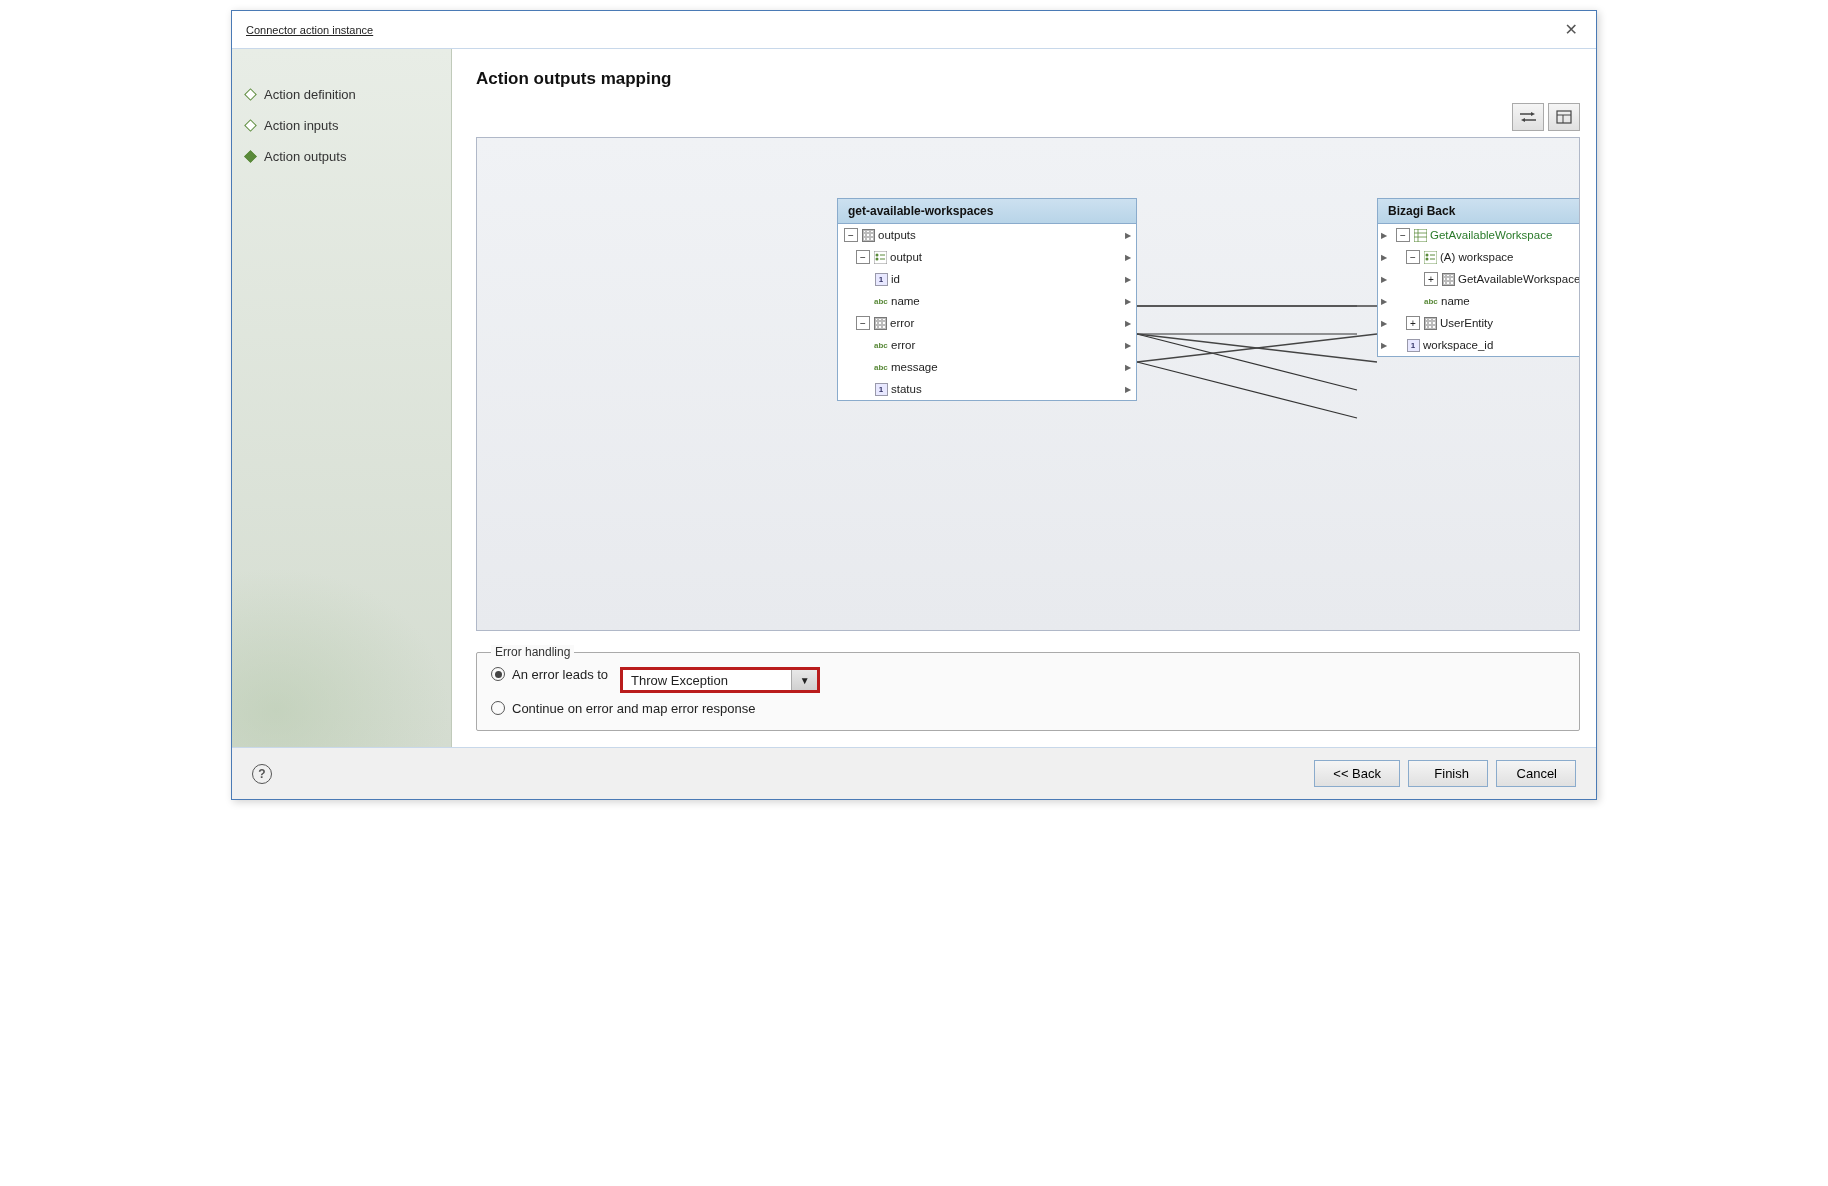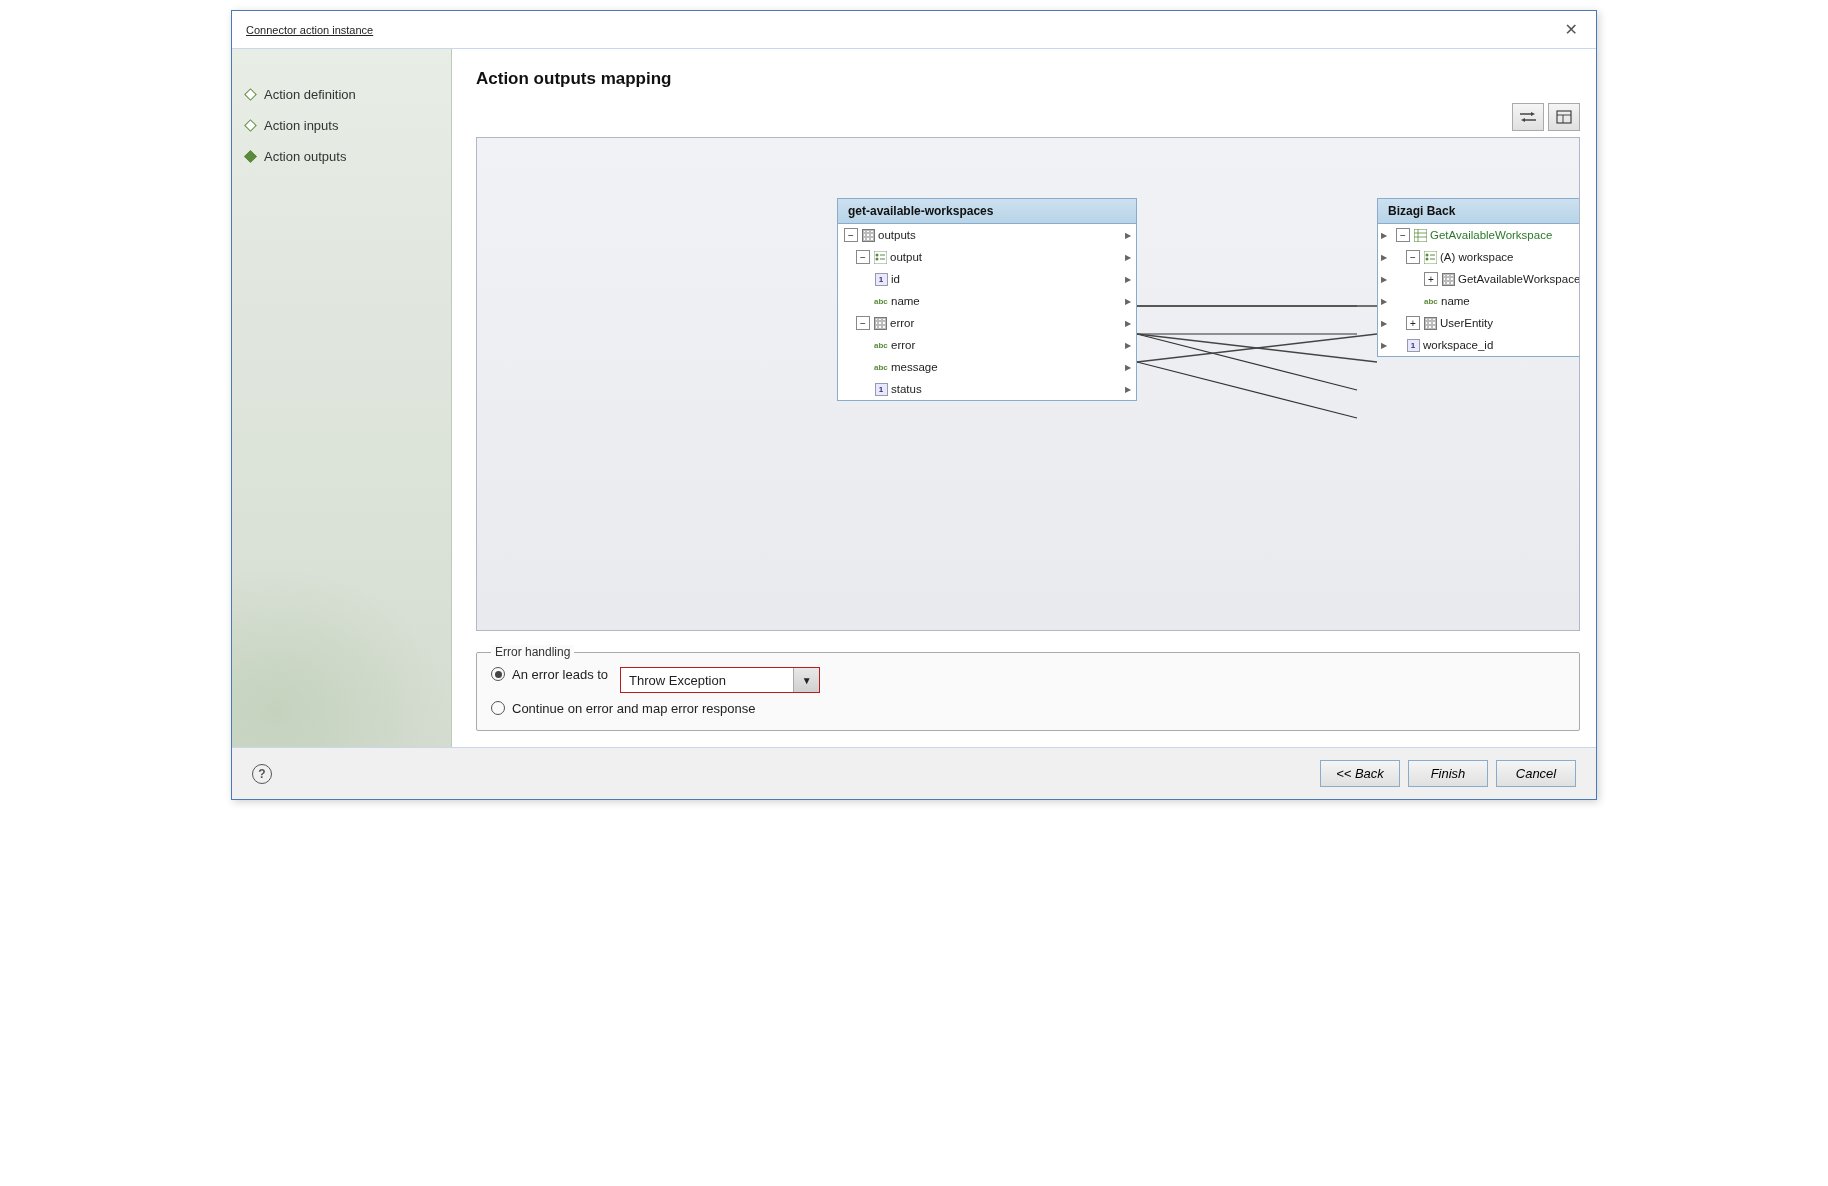--- a/index.html
+++ b/index.html
@@ -261,21 +261,21 @@
       cursor: pointer;
     }
     .radio-btn.checked::after {
       content: '';
       width: 7px; height: 7px;
       border-radius: 50%;
       background: #444;
     }
     .dropdown-select {
       margin-left: 12px;
-      border: 1px solid #b91c1c;
+      border: 3px solid #b91c1c;
       background: #fff;
       padding: 3px 28px 3px 8px;
       font-size: 13px;
       cursor: pointer;
       position: relative;
       display: inline-flex;
       align-items: center;
       min-width: 200px;
       height: 26px;
     }
@@ -297,28 +297,27 @@
       height: 52px;
       border-top: 1px solid #c8d8ea;
       background: #f0f0f0;
       display: flex;
       align-items: center;
       justify-content: flex-end;
       padding: 0 20px;
       gap: 8px;
     }
     .footer-btn {
-      padding: 5px 12px;
+      padding: 5px 18px;
       font-size: 13px;
       border: 1px solid #8aabcc;
       background: linear-gradient(180deg, #f5f5f5 0%, #e0e0e0 100%);
       cursor: pointer;
       min-width: 80px;
-      text-align: center;
-      font-style: italic;
+      text-align: right;
     }
     .footer-left {
       flex: 1;
       display: flex;
       align-items: center;
     }
     .help-icon {
       width: 20px; height: 20px;
       border-radius: 50%;
       border: 1.5px solid #555;

